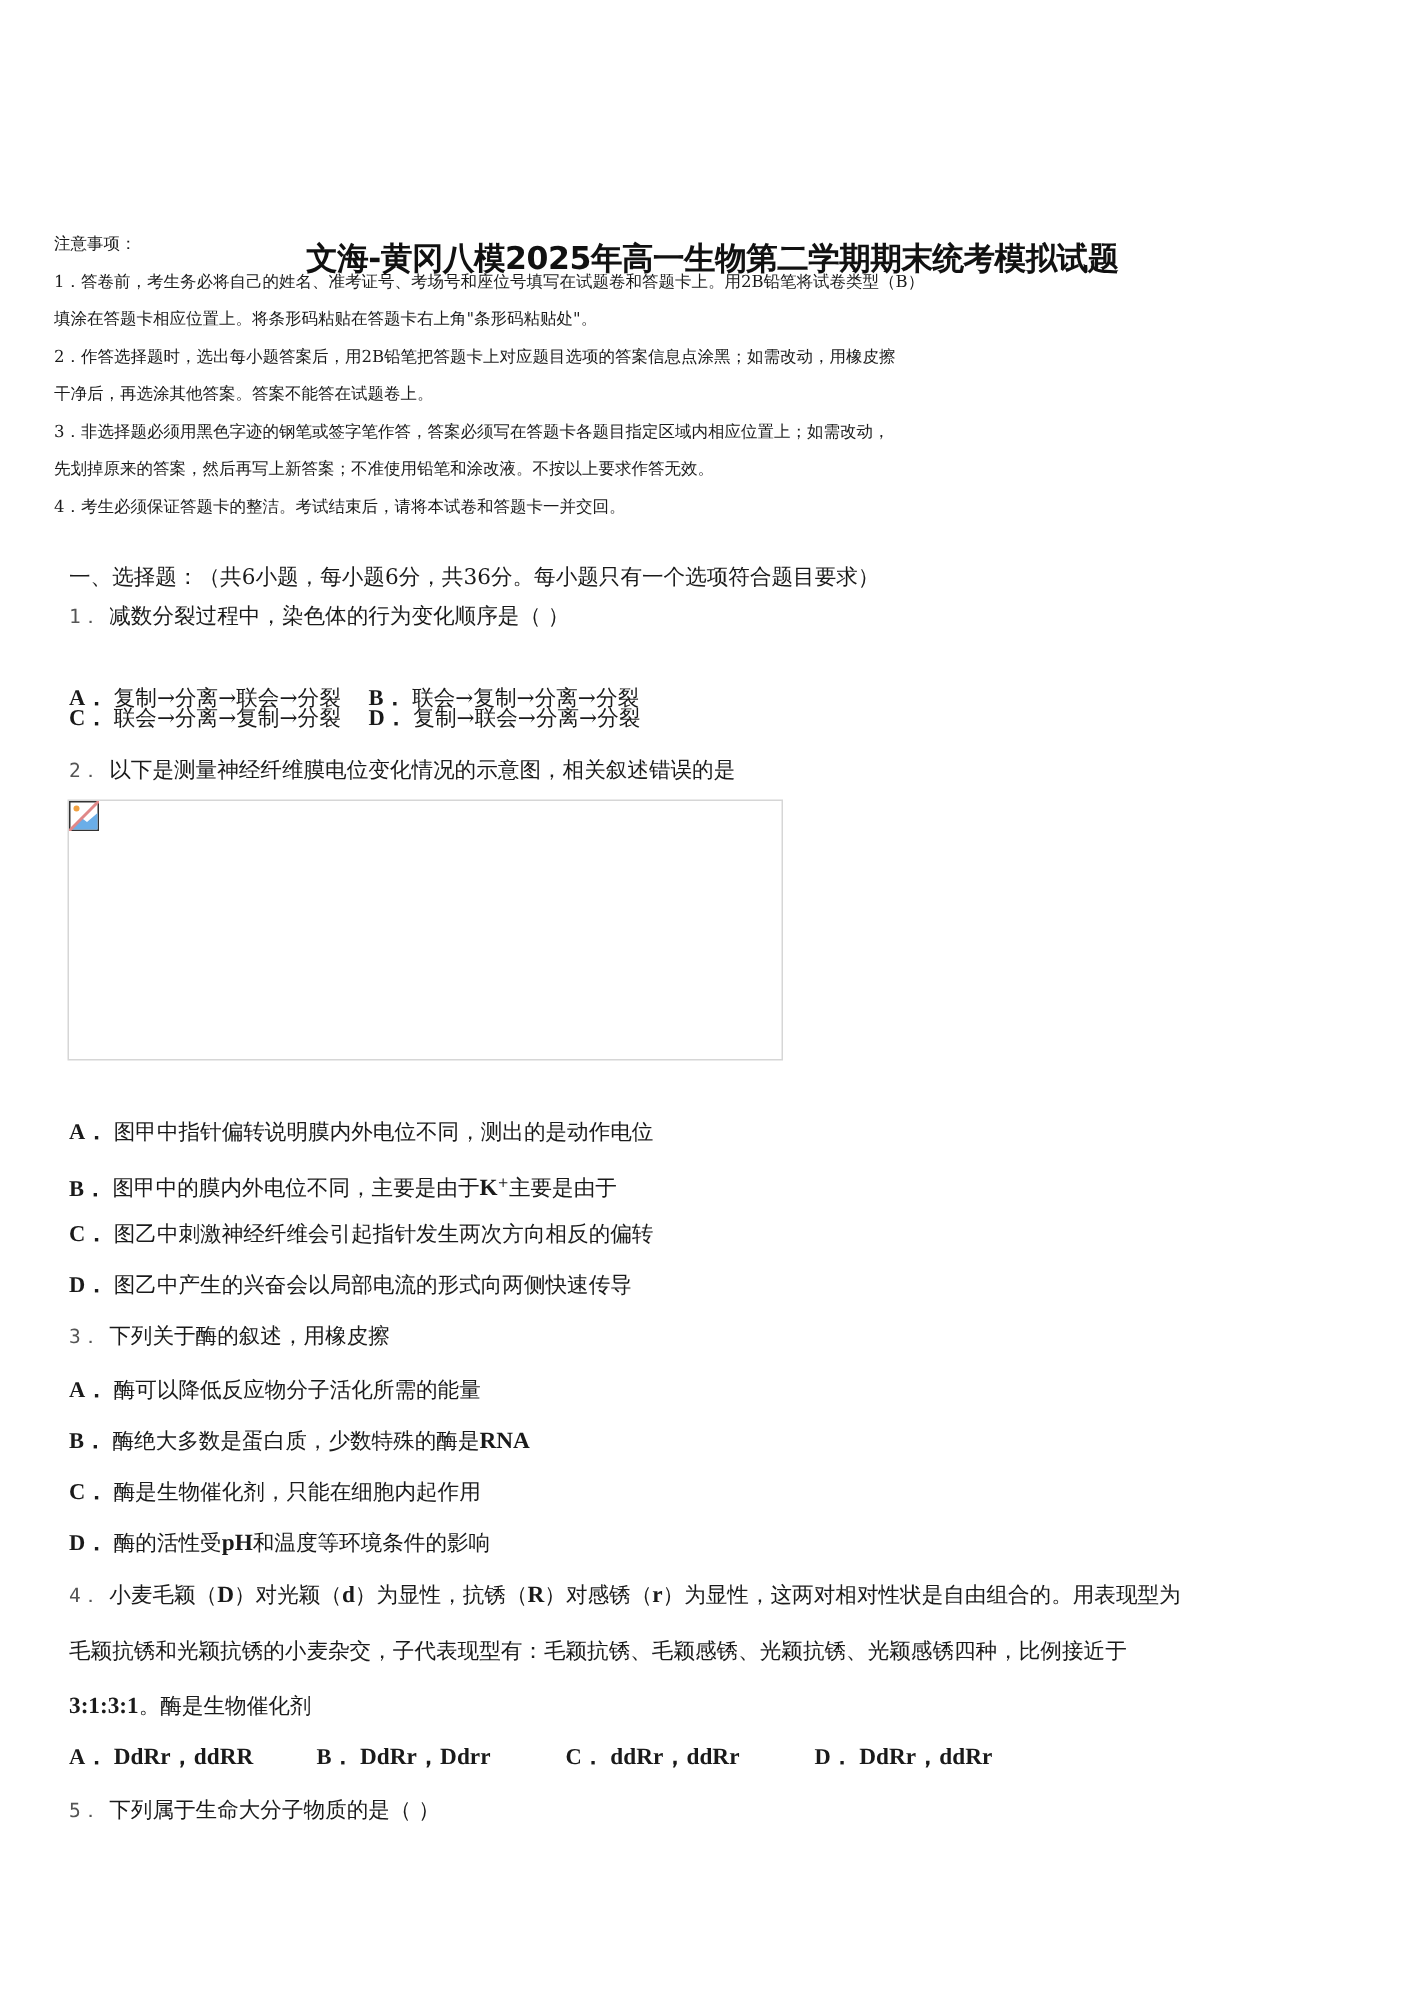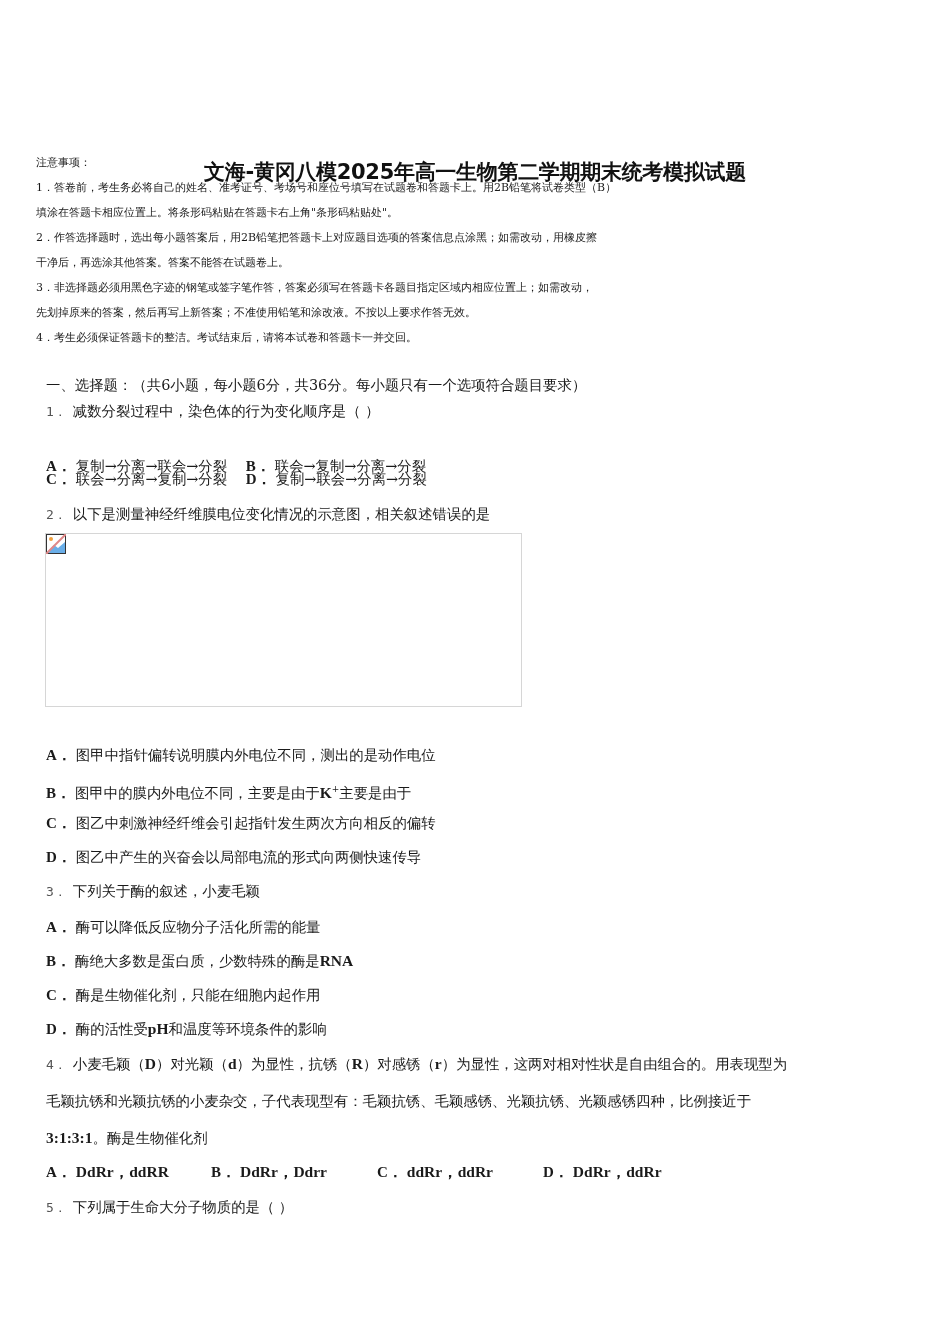--- a/index.html
+++ b/index.html
@@ -139,21 +139,21 @@
     <span class="opt-letter">B．</span><span>图甲中的膜内外电位不同，主要是由于</span><span class="latin-bold">K</span><sup>+</sup><span>主要是由于</span>
   </div>
   <div class="line" style="top:812px;">
     <span class="opt-letter">C．</span><span>图乙中刺激神经纤维会引起指针发生两次方向相反的偏转</span>
   </div>
   <div class="line" style="top:846px;">
     <span class="opt-letter">D．</span><span>图乙中产生的兴奋会以局部电流的形式向两侧快速传导</span>
   </div>
 
   <div class="line" style="top:880px;">
-    <span class="qnum">3．</span><span>下列关于酶的叙述，小麦毛颖</span>
+    <span class="qnum">3．</span><span>下列关于酶的叙述，用橡皮擦</span>
   </div>
   <div class="line" style="top:916px;">
     <span class="opt-letter">A．</span><span>酶可以降低反应物分子活化所需的能量</span>
   </div>
   <div class="line" style="top:950px;">
     <span class="opt-letter">B．</span><span>酶绝大多数是蛋白质，少数特殊的酶是</span><span class="latin-bold">RNA</span>
   </div>
   <div class="line" style="top:984px;">
     <span class="opt-letter">C．</span><span>酶是生物催化剂，只能在细胞内起作用</span>
   </div>

